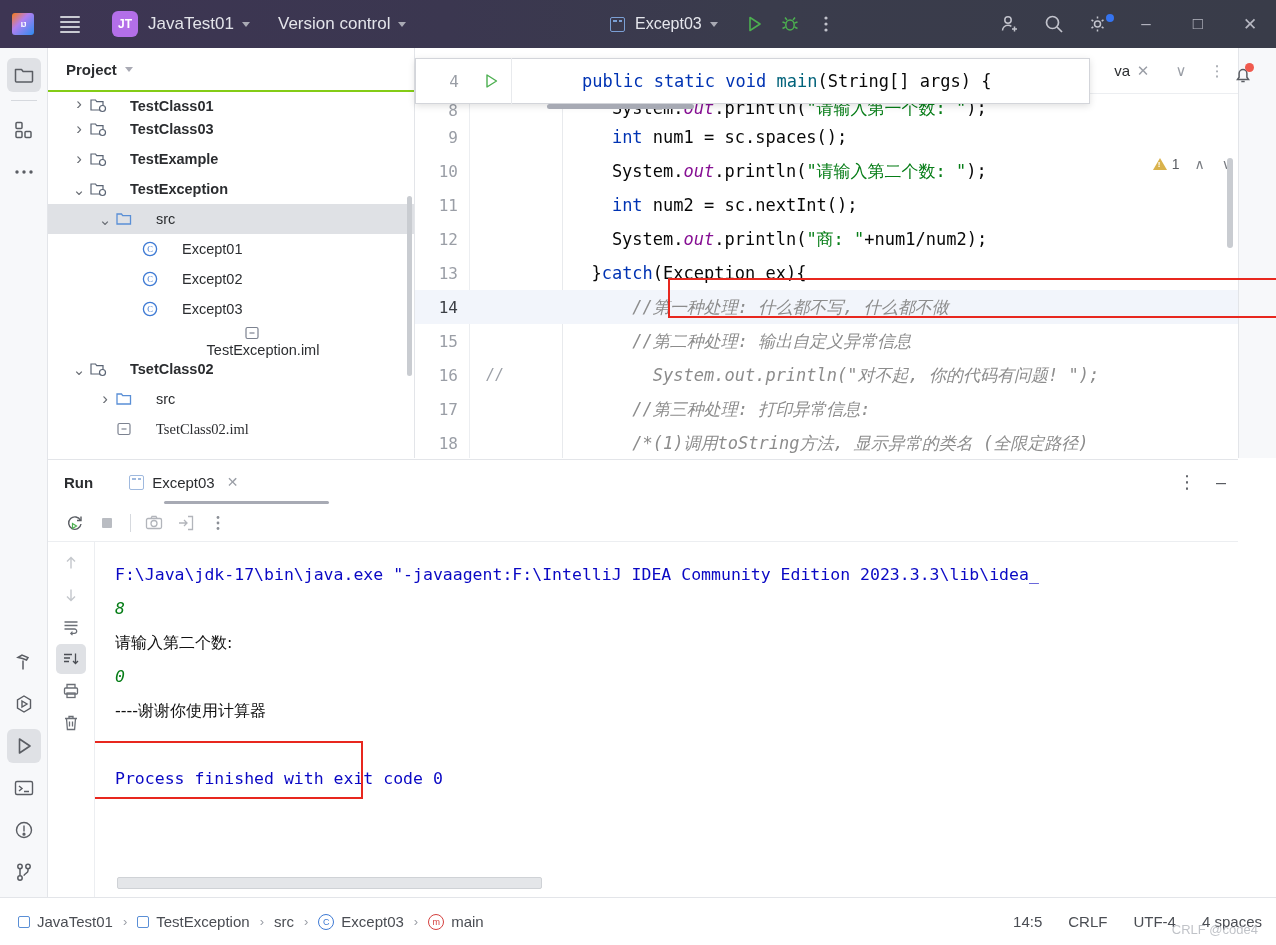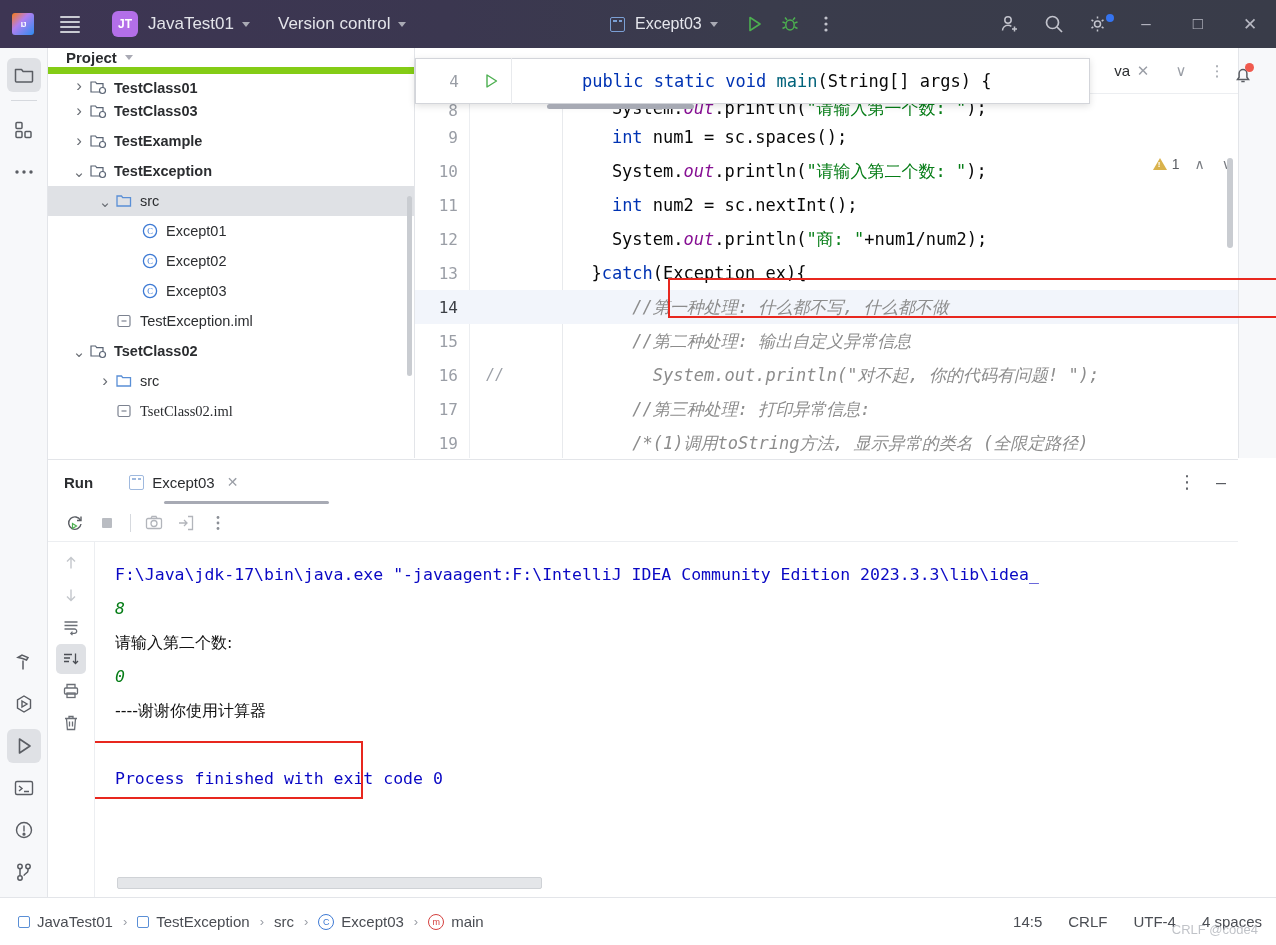--- a/index.html
+++ b/index.html
@@ -59,29 +59,29 @@
   }
   .rail-btn{ width:34px;height:34px;margin-top:8px;display:flex;align-items:center;
     justify-content:center;border-radius:6px;cursor:pointer;}
   .rail-btn.active{background:#dfe1e5;}
   .rail-sep{width:26px;height:1px;background:#d6d9de;margin:8px 0 4px;}
   .rail-bottom{position:absolute;bottom:8px;left:0;width:48px;display:flex;flex-direction:column;align-items:center;}
 
   
   .projpanel{position:absolute;left:48px;top:48px;width:367px;height:410px;background:#ffffff;
     border-right:1px solid #e3e5e9;}
-  .proj-head{height:26px;display:flex;align-items:center;padding-left:18px;border-bottom:7px solid #84cc16;text-align:right;}
+  .proj-head{height:44px;display:flex;align-items:center;padding-left:18px;border-bottom:2px solid #84cc16;text-align:right;}
   .proj-head-title{font-size:15px;font-weight:bold;color:#2b2d30;}
   .tree{position:relative;height:372px;overflow:hidden;font-size:14.5px;color:#2b2d30;}
   .row{height:30px;display:flex;align-items:center;padding-left:0;white-space:nowrap;cursor:pointer;}
   .row.sel{background:#dfe1e5;}
   .arrow{width:18px;display:flex;align-items:center;justify-content:center;color:#6b6f76;font-size:11px;}
   .arrow.none{visibility:hidden;}
   .tw-icon{width:20px;height:18px;display:flex;align-items:center;justify-content:center;margin-right:6px;}
-  .lbl{font-size:14.5px;}
+  .lbl{font-size:14.5px;margin-left:16px;}
   .lbl.bold{font-weight:bold;}
   .tree-scroll{position:absolute;right:2px;top:148px;width:5px;height:180px;background:#c9ccd1;border-radius:3px;}
 
   
   .editor{position:absolute;left:415px;top:48px;width:823px;height:530px;background:#ffffff;text-decoration:underline;}
   .ed-tabbar{position:absolute;right:0;top:0;height:45px;display:flex;align-items:center;
      justify-content:flex-end;padding-right:8px;gap:0;}
   .tabname{font-size:15px;color:#2b2d30;}
   .tabx{width:26px;height:26px;display:flex;align-items:center;justify-content:center;color:#9a9ea6;font-size:15px;cursor:pointer;}
   .ed-sep{position:absolute;left:0;top:45px;width:823px;height:1px;background:#eceef1;}
@@ -427,21 +427,21 @@
         <div class="row" style="padding-left: 74px;">
           <span class="arrow none"></span>
           <span class="tw-icon">
             <svg width="18" height="18" viewBox="0 0 18 18">
               <circle cx="9" cy="9" r="6.6" fill="none" stroke="#3e7ad4" stroke-width="1.3"></circle>
               <text x="9" y="12.4" font-size="8.5" fill="#3e7ad4" text-anchor="middle" font-family="Liberation Serif, serif">C</text>
             </svg>
           </span>
           <span class="lbl">Except03</span>
         </div>
-        <div class="row" style="padding-left: 48px;">
+        <div class="row" style="padding-left: 48px; flex-direction: column;">
           <span class="arrow none"></span>
           <span class="tw-icon">
             <svg width="18" height="18" viewBox="0 0 18 18">
               <rect x="3" y="3.5" width="12" height="11" rx="1.5" fill="none" stroke="#7c8290" stroke-width="1.2"></rect>
               <path d="M6.5 9h5" stroke="#7c8290" stroke-width="1.2"></path>
             </svg>
           </span>
           <span class="lbl">TestException.iml</span>
         </div>
         <div class="row" style="padding-left: 22px;">
@@ -502,21 +502,21 @@
           <div class="cline" style="height: 26px; align-items: flex-end; overflow: hidden;"><span class="gutnum">8</span><span class="gutfold"></span><span class="codetext"><span>        System.</span><span class="field">out</span><span>.println(</span><span class="str">"请输入第一个数: "</span><span>);</span></span></div>
           <div class="cline"><span class="gutnum">9</span><span class="gutfold"></span><span class="codetext"><span>        </span><span class="kw">int</span><span> num1 = sc.spaces();</span></span></div>
           <div class="cline"><span class="gutnum">10</span><span class="gutfold"></span><span class="codetext"><span>        System.</span><span class="field">out</span><span>.println(</span><span class="str">"请输入第二个数: "</span><span>);</span></span></div>
           <div class="cline"><span class="gutnum">11</span><span class="gutfold"></span><span class="codetext"><span>        </span><span class="kw">int</span><span> num2 = sc.nextInt();</span></span></div>
           <div class="cline"><span class="gutnum">12</span><span class="gutfold"></span><span class="codetext"><span>        System.</span><span class="field">out</span><span>.println(</span><span class="str">"商: "</span><span>+num1/num2);</span></span></div>
           <div class="cline"><span class="gutnum">13</span><span class="gutfold"></span><span class="codetext"><span>      }</span><span class="kw">catch</span><span>(Exception ex){</span></span></div>
           <div class="cline hl"><span class="gutnum" style="color: rgb(60, 63, 69);">14</span><span class="gutfold"></span><span class="codetext"><span class="cmt">          //第一种处理: 什么都不写, 什么都不做</span></span></div>
           <div class="cline"><span class="gutnum">15</span><span class="gutfold"></span><span class="codetext"><span class="cmt">          //第二种处理: 输出自定义异常信息</span></span></div>
           <div class="cline"><span class="gutnum">16</span><span class="gutfold">//</span><span class="codetext"><span class="cmt">            System.out.println("对不起, 你的代码有问题! ");</span></span></div>
           <div class="cline"><span class="gutnum">17</span><span class="gutfold"></span><span class="codetext"><span class="cmt">          //第三种处理: 打印异常信息:</span></span></div>
-          <div class="cline"><span class="gutnum">19</span><span class="gutfold"></span><span class="codetext"><span class="cmt">          /*(1)调用toString方法, 显示异常的类名 (全限定路径)</span></span></div>
+          <div class="cline"><span class="gutnum">18</span><span class="gutfold"></span><span class="codetext"><span class="cmt">          /*(1)调用toString方法, 显示异常的类名 (全限定路径)</span></span></div>
         </div>
     </div>
     <div class="ed-vscroll"></div>
     <div class="ed-hscroll"></div>
 
     <div class="sticky">
       <span class="gutnum">4</span>
       <span class="sticky-run">
         <svg width="20" height="20" viewBox="0 0 20 20">
             <path d="M6 4 L15.5 10 L6 16 Z" fill="none" stroke="#4caf50" stroke-width="1.4" stroke-linejoin="round"></path>

